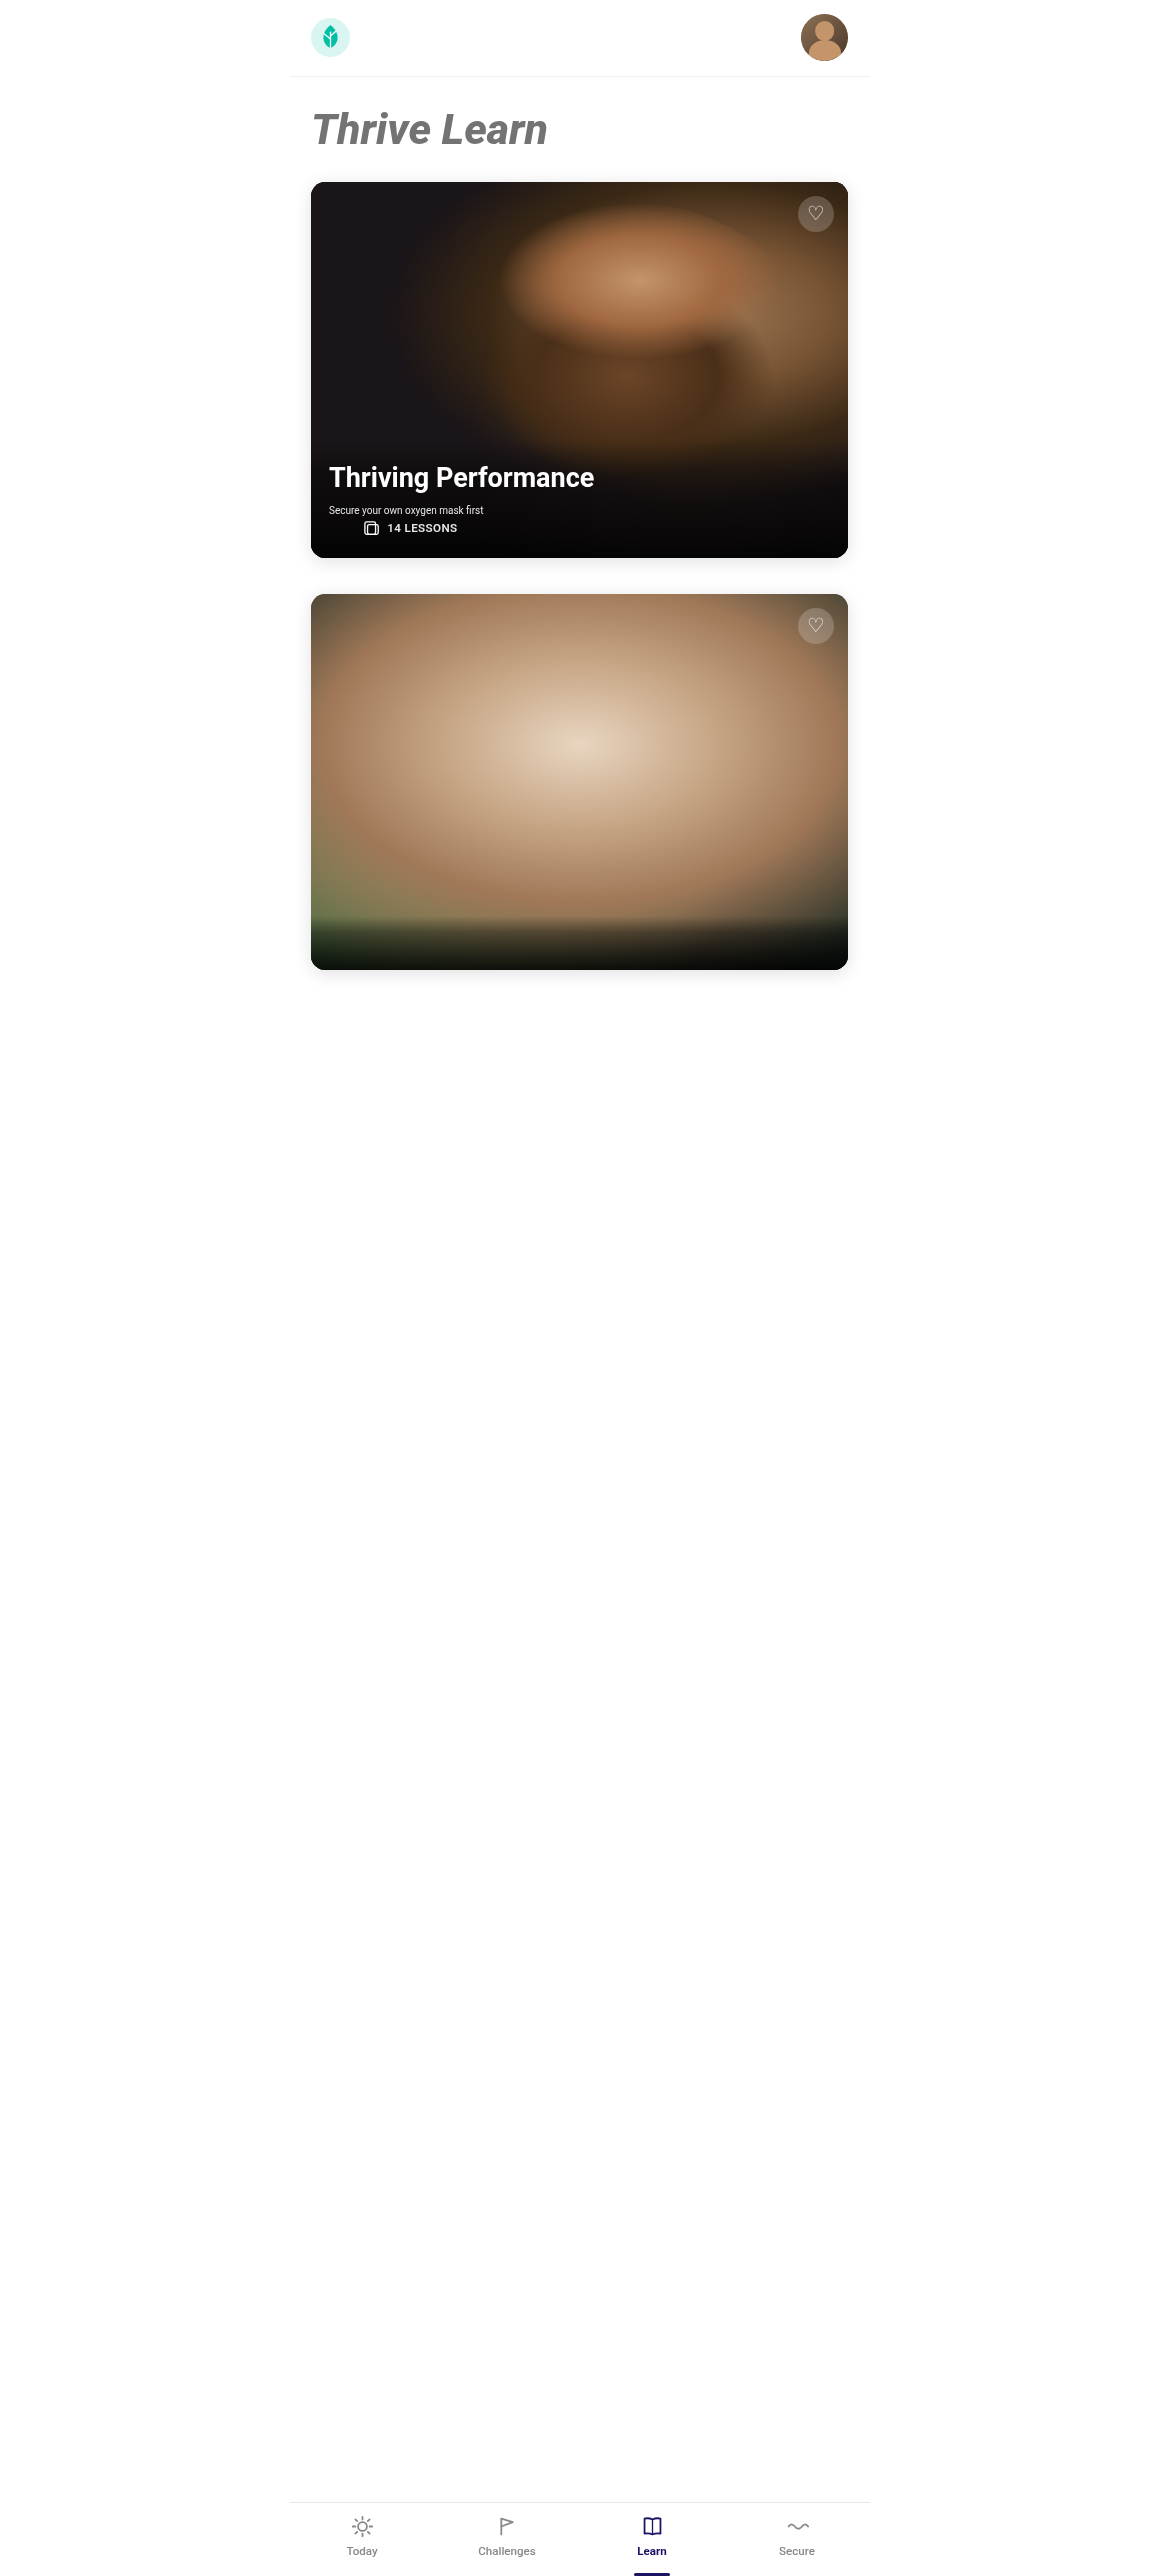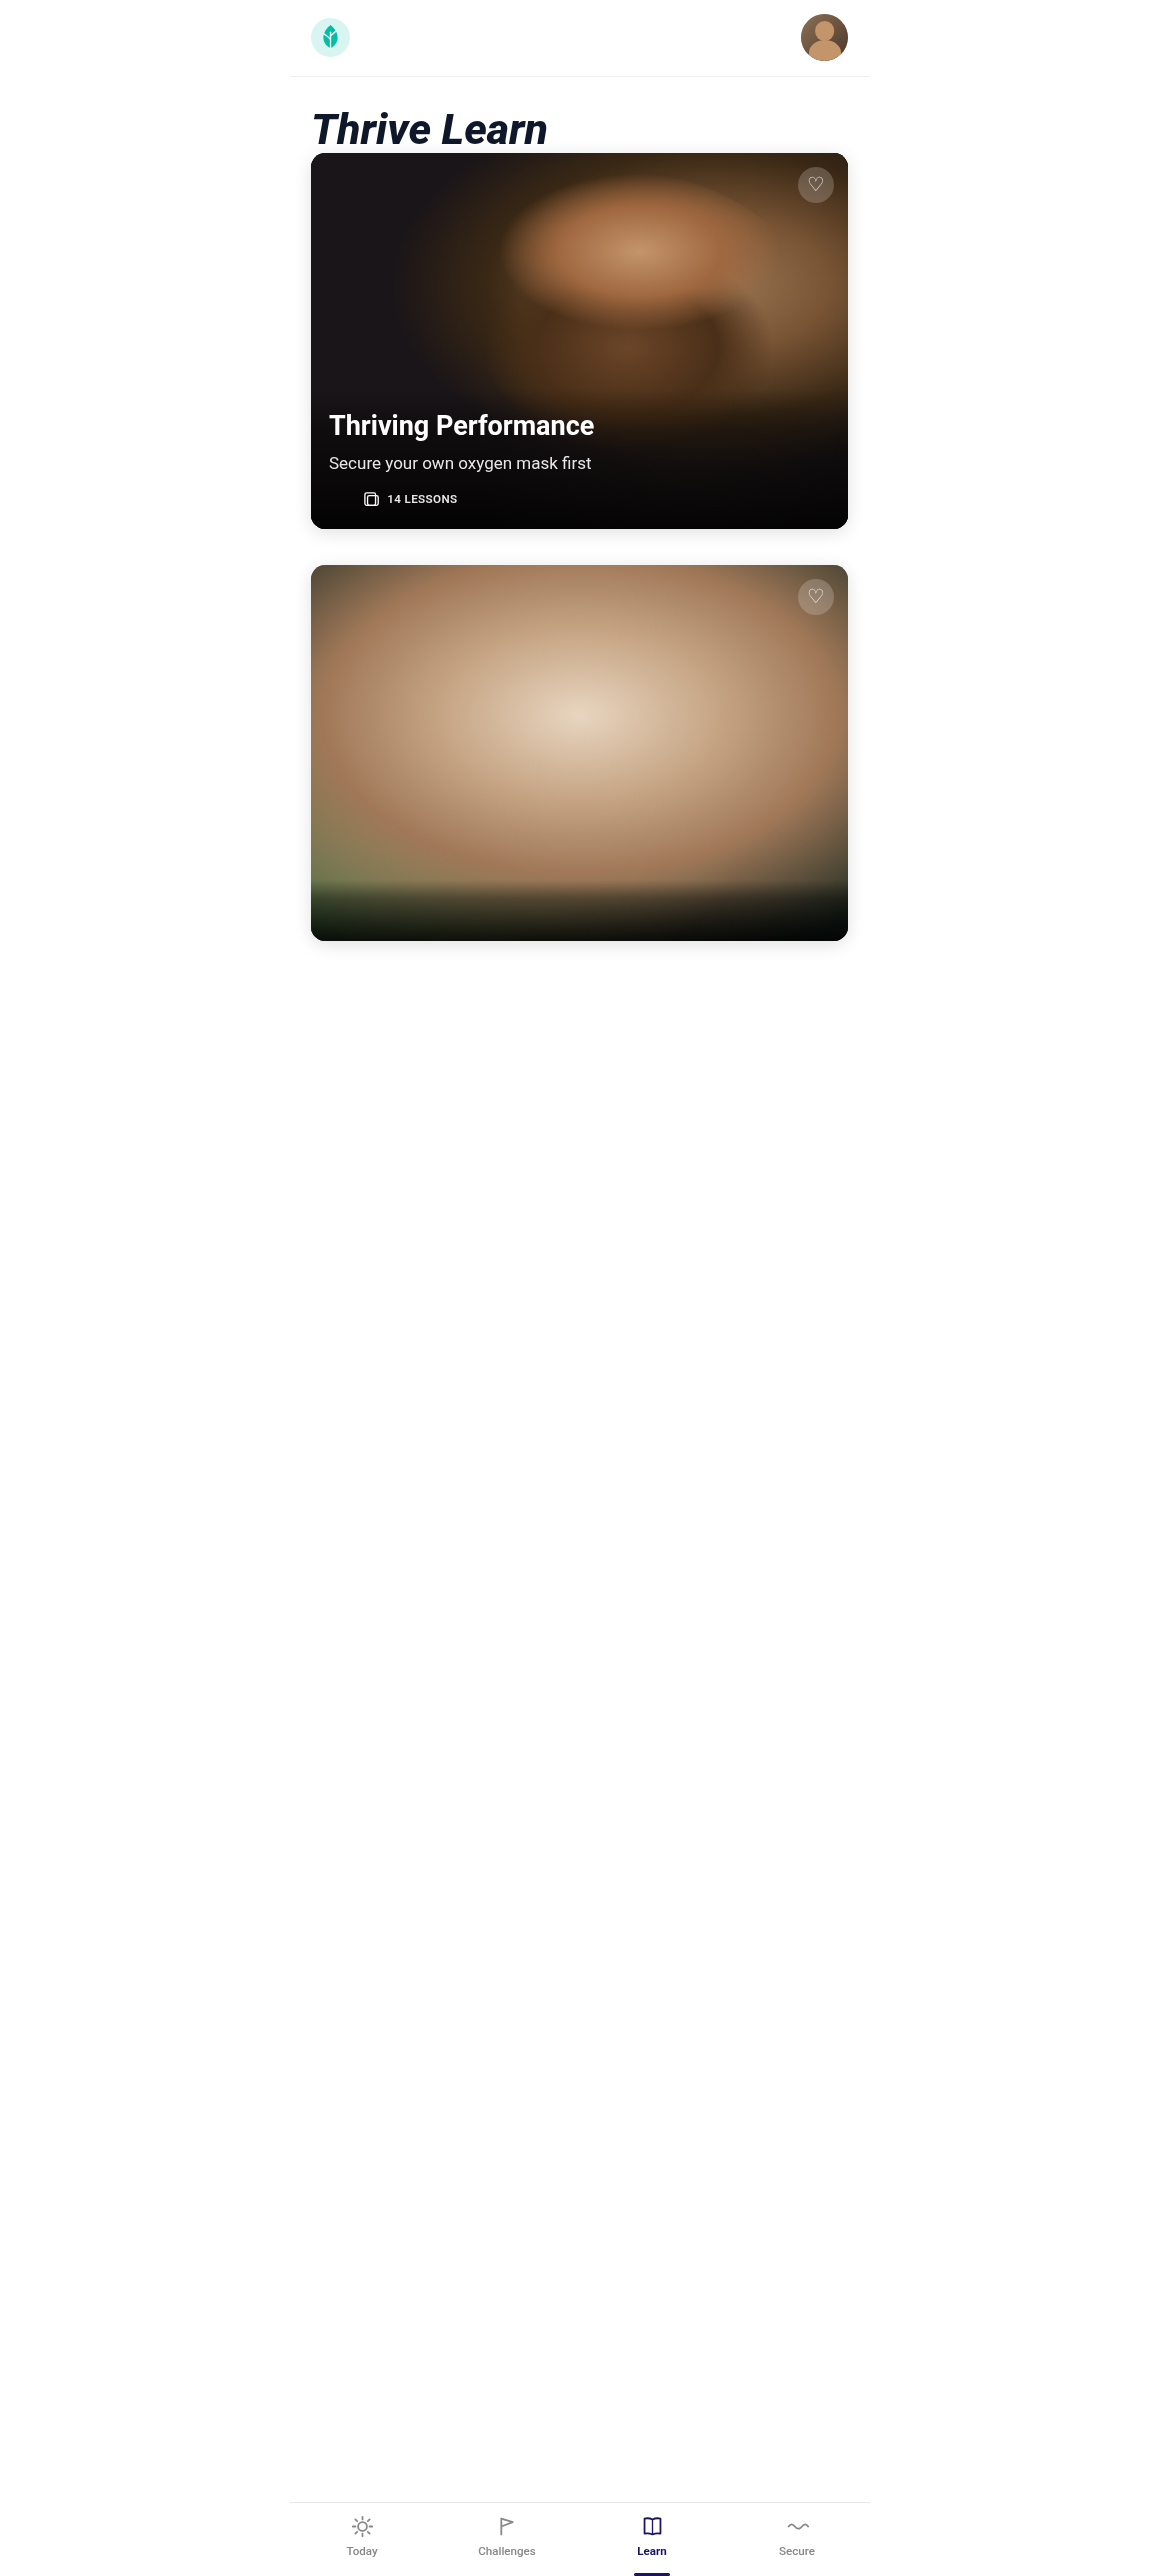--- a/index.html
+++ b/index.html
@@ -91,21 +91,22 @@
 
     
     .main-content {
       padding: 29px 21.5px;
       padding-bottom: 89px;
     }
 
     .page-title {
       font-size: 43px;
       font-weight: 800;
-      color: #0f172a;
+      color: #737373;
+      margin-bottom: 29px;
       line-height: 1.1;
       font-style: italic;
     }
 
     
     .course-card {
       border-radius: 14.3px;
       overflow: hidden;
       margin-bottom: 36px;
       position: relative;
@@ -131,23 +132,23 @@
 
     .course-title {
       font-size: 27px;
       font-weight: 700;
       color: #ffffff;
       margin-bottom: 11px;
       line-height: 1.2;
     }
 
     .course-subtitle {
-      font-size: 17px;
+      font-size: 10px;
       color: rgba(255,255,255,0.9);
-      margin-bottom: 18px;
+      margin-bottom: 4px;
     }
 
     .course-meta {
       display: flex;
       align-items: center;
       gap: 7.2px;
       color: rgba(255,255,255,0.9);
       font-size: 11.6px;
       font-weight: 600;
       letter-spacing: 0.4px;

